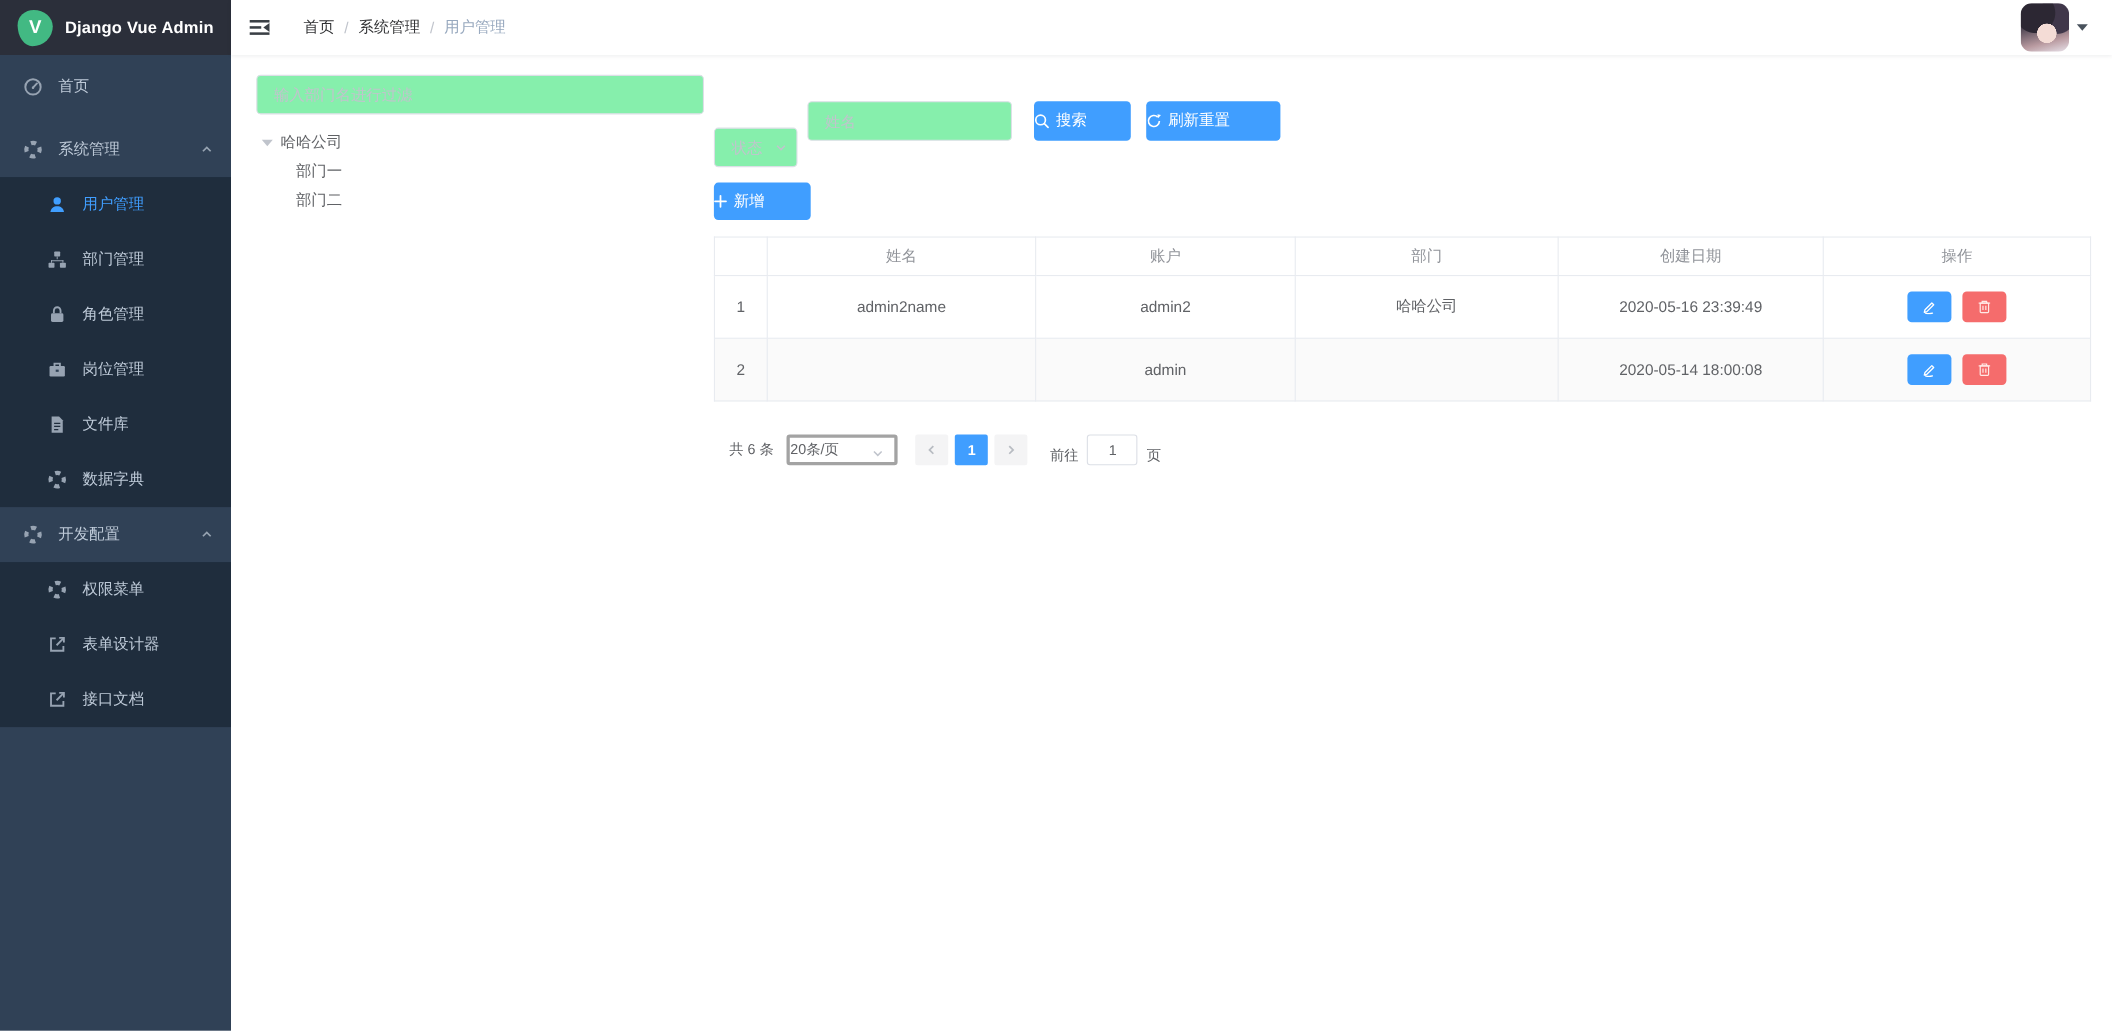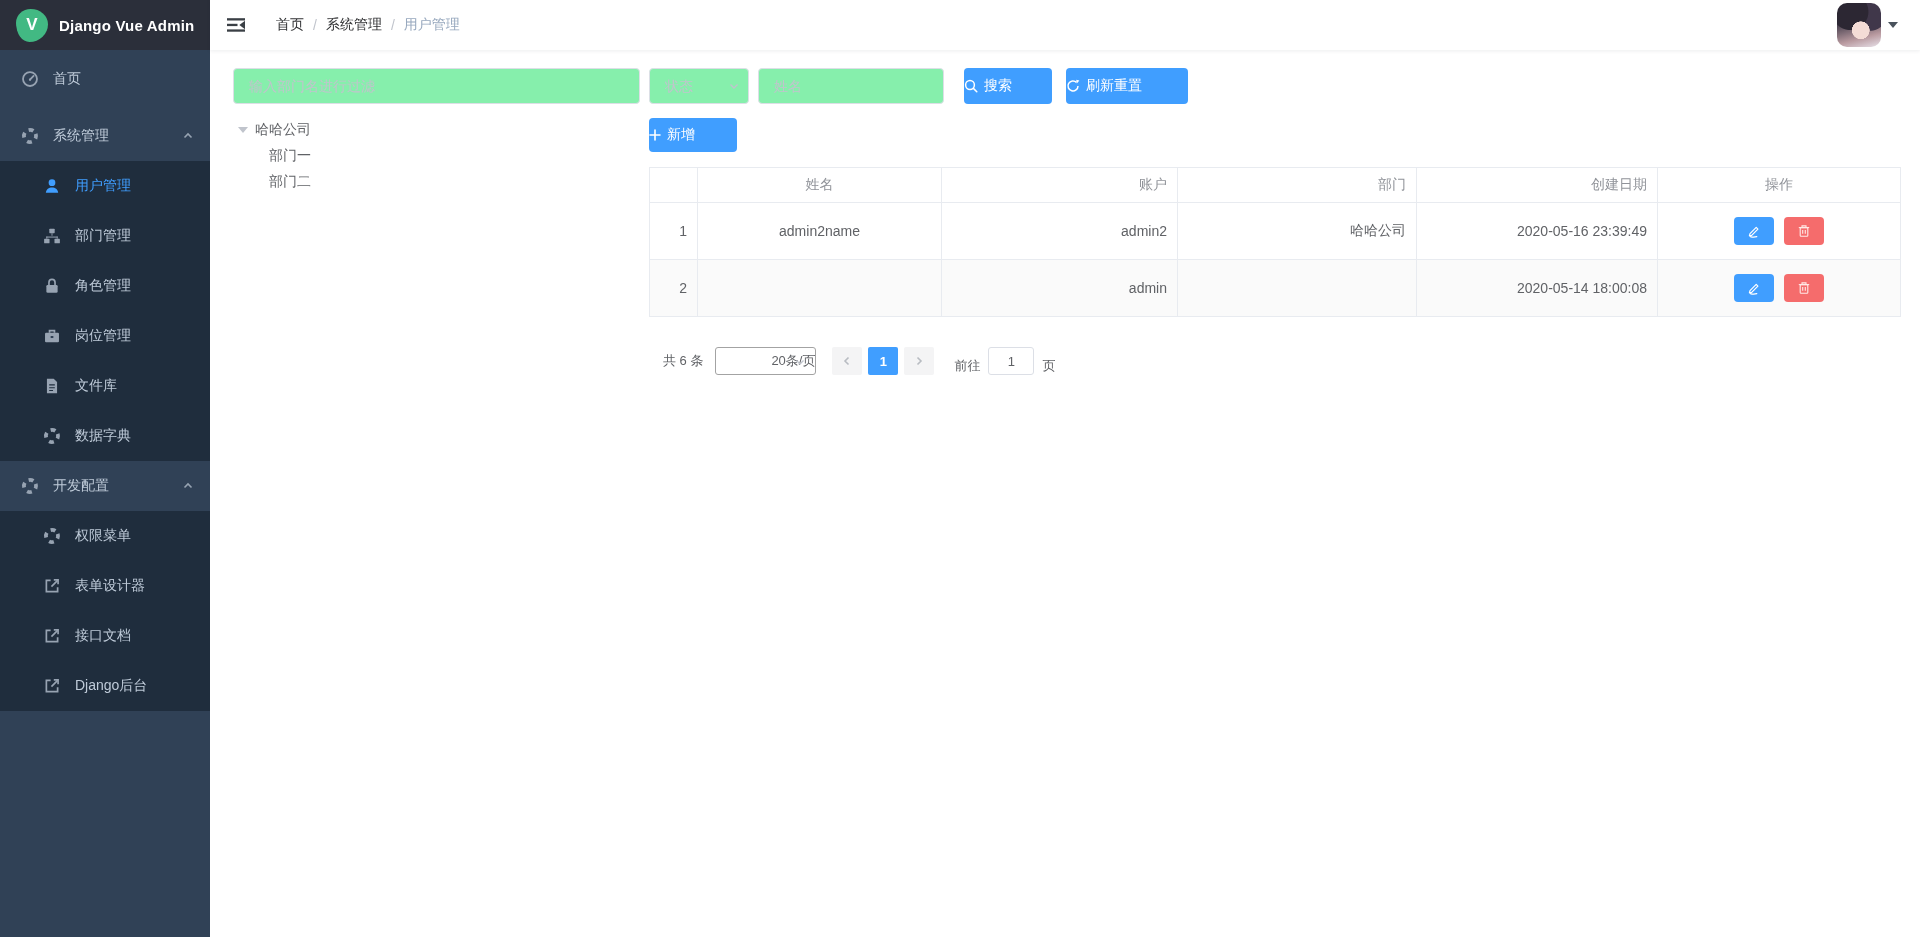--- a/index.html
+++ b/index.html
@@ -50,46 +50,46 @@
   .text-input::placeholder { color:#c0c4cc; }
   .tree { margin-top:13px; color:#606266; font-size:14px; }
   .tree-row { height:26px; display:flex; align-items:center; cursor:pointer; }
   .tree-caret { width:0; height:0; border-left:5px solid transparent; border-right:5px solid transparent;
                 border-top:6px solid #c0c4cc; margin:0 7px 0 5px; }
   .tree-child { padding-left:36px; }
 
   
   .work-panel { position:absolute; left:439px; top:18px; width:1252px; }
   .filter-row { display:flex; align-items:center; }
-  .select-box { position:relative; width:100px; margin-right:9px; }
+  .select-box { position:relative; width:76px; margin-right:9px;margin-top:48px; }
   .select-box .text-input { padding-right:26px; cursor:pointer; }
   .select-caret { position:absolute; right:9px; top:12px; width:12px; height:12px; color:#c0c4cc; pointer-events:none; }
   .name-input { width:186px; }
   .btn { border:none; border-radius:4px; font-size:14px; display:inline-flex; align-items:center; cursor:pointer; font-family:inherit; }
   .btn-primary { background:#409EFF; color:#fff; }
   .btn-search { width:88px; height:36px; margin-left:20px; gap:6px; }
   .btn-reset { width:122px; height:36px; margin-left:14px; gap:6px; }
   .btn-add { width:88px; height:34px; margin-top:14px; gap:6px; }
 
   
   table.grid { margin-top:15px; width:100%; border-collapse:collapse; table-layout:fixed; }
   .grid th { height:35px; border:1px solid #e8ebf0; color:#909399; font-weight:500; font-size:14px; padding:0 10px; background:#fff; }
   .grid td { height:57px; border:1px solid #e8ebf0; color:#606266; font-size:14px; padding:0 10px; }
-  .grid .al { text-align:right; }
+  .grid .al { text-align:center; }
   .grid .ac { text-align:center; }
   .grid tr.striped td { background:#fafafa; }
   .mini-btn { width:40px; height:28px; border:none; border-radius:4px; display:inline-flex; align-items:center; justify-content:center; cursor:pointer; }
   .mini-edit { background:#409EFF; margin-right:10px; }
   .mini-del { background:#F56C6C; }
 
   
   .pagination { margin-top:30px; margin-left:14px; display:flex; align-items:center; font-size:13px; color:#606266; }
   .pg-total { margin-right:12px; }
-  .pg-size { position:relative; width:101px; height:28px; border:1px solid #a3a3a3; border-radius:3px;
-             display:flex; align-items:center; justify-content:flex-end; cursor:pointer; color:#606266; }
+  .pg-size { position:relative; width:101px; height:28px; border:3px solid #a3a3a3; border-radius:3px;
+             display:flex; align-items:center; justify-content:flex-start; cursor:pointer; color:#606266; }
   .pg-size .select-caret { top:8px; }
   .pg-btn { width:30px; height:28px; border:none; border-radius:2px; background:#f4f4f5; display:inline-flex;
             align-items:center; justify-content:center; color:#b8bcc2; cursor:pointer; }
   .pg-prev { margin-left:16px; }
   .pg-page { width:30px; height:28px; border-radius:2px; background:#409EFF; color:#fff; display:inline-flex;
              align-items:center; justify-content:center; margin:0 6px; font-weight:bold; cursor:pointer; }
   .pg-goto { margin-left:20px; display:flex; align-items:flex-end; gap:8px; }
   .pg-input { width:46px; height:28px; border:1px solid #dcdfe6; border-radius:3px; text-align:center; font-size:13px; color:#606266; outline:none; }
 
   .icon-14 { width:14px; height:14px; }
@@ -200,28 +200,20 @@
         </svg>
         <span>表单设计器</span>
       </div>
       <div class="menu-item">
         <svg class="mi-icon" viewBox="0 0 16 16" fill="none" stroke="currentColor" stroke-width="1.5">
           <path d="M13 9.2V13H3V3h3.8"></path>
             <path d="M7.5 8.5L13.2 2.8"></path>
             <path d="M9.6 2.6h3.8v3.8"></path>
         </svg>
         <span>接口文档</span>
-      </div>
-      <div class="menu-item">
-        <svg class="mi-icon" viewBox="0 0 16 16" fill="none" stroke="currentColor" stroke-width="1.5">
-          <path d="M13 9.2V13H3V3h3.8"></path>
-            <path d="M7.5 8.5L13.2 2.8"></path>
-            <path d="M9.6 2.6h3.8v3.8"></path>
-        </svg>
-        <span>Django后台</span>
       </div>
     </div>
   </nav>
 </aside>
 
 <div class="main">
 
   <header class="topbar">
     <div class="fold-btn">
       <svg width="20" height="20" viewBox="0 0 20 20" fill="currentColor">

